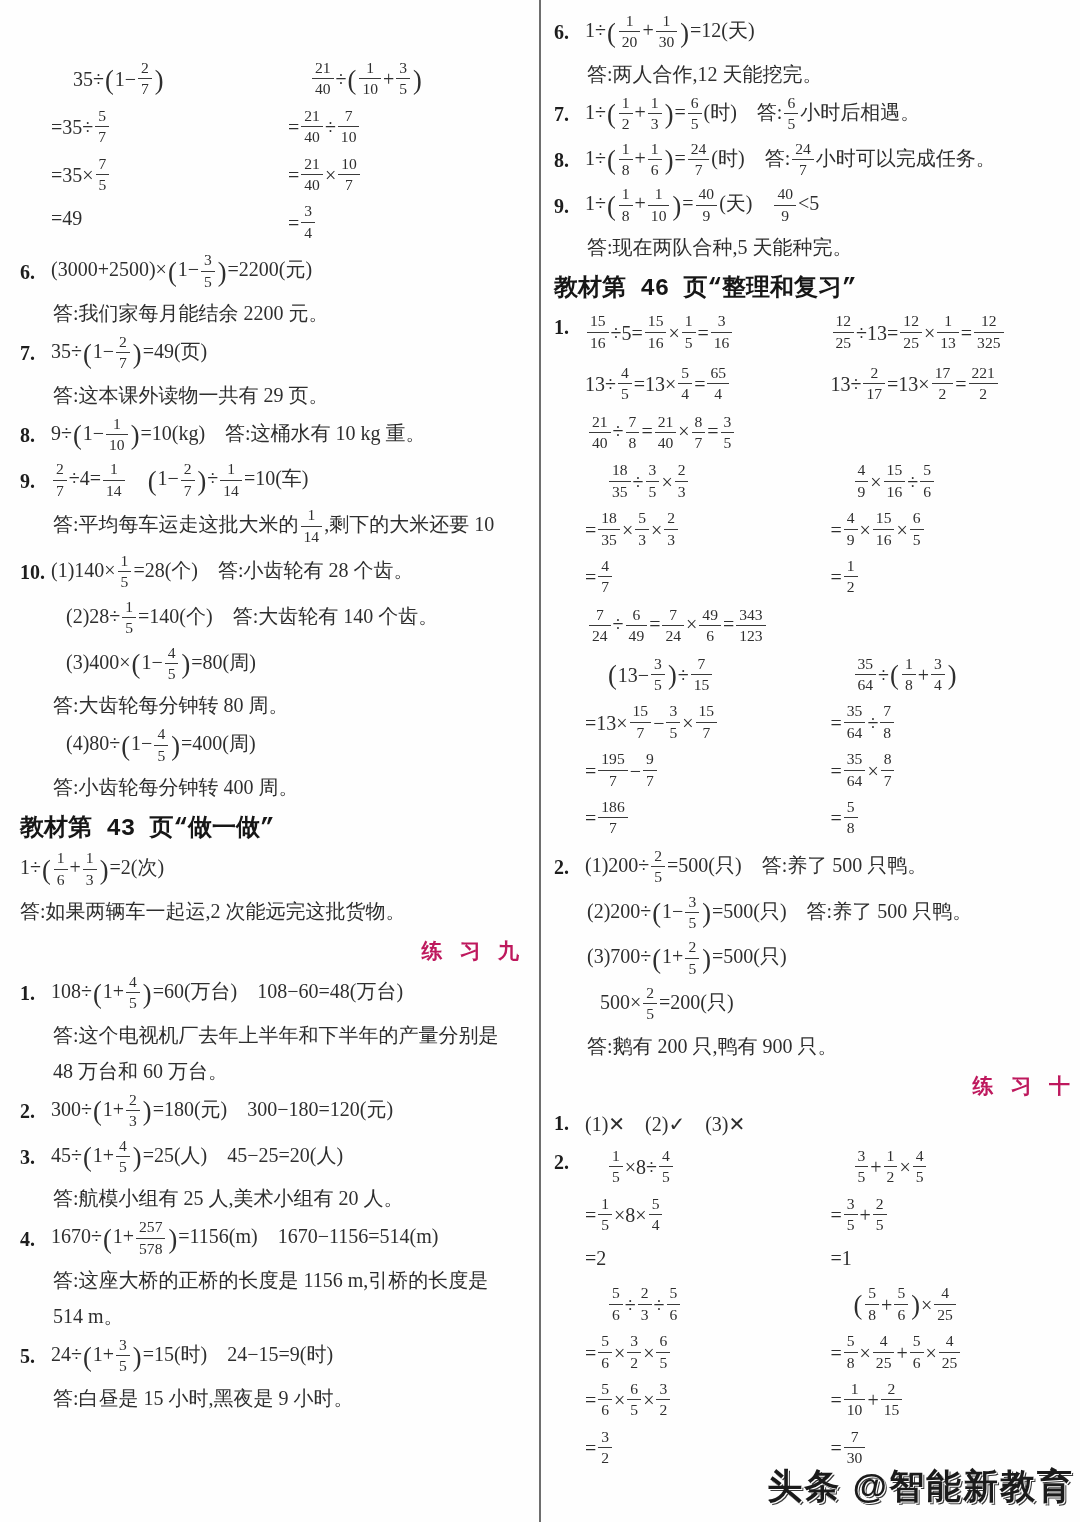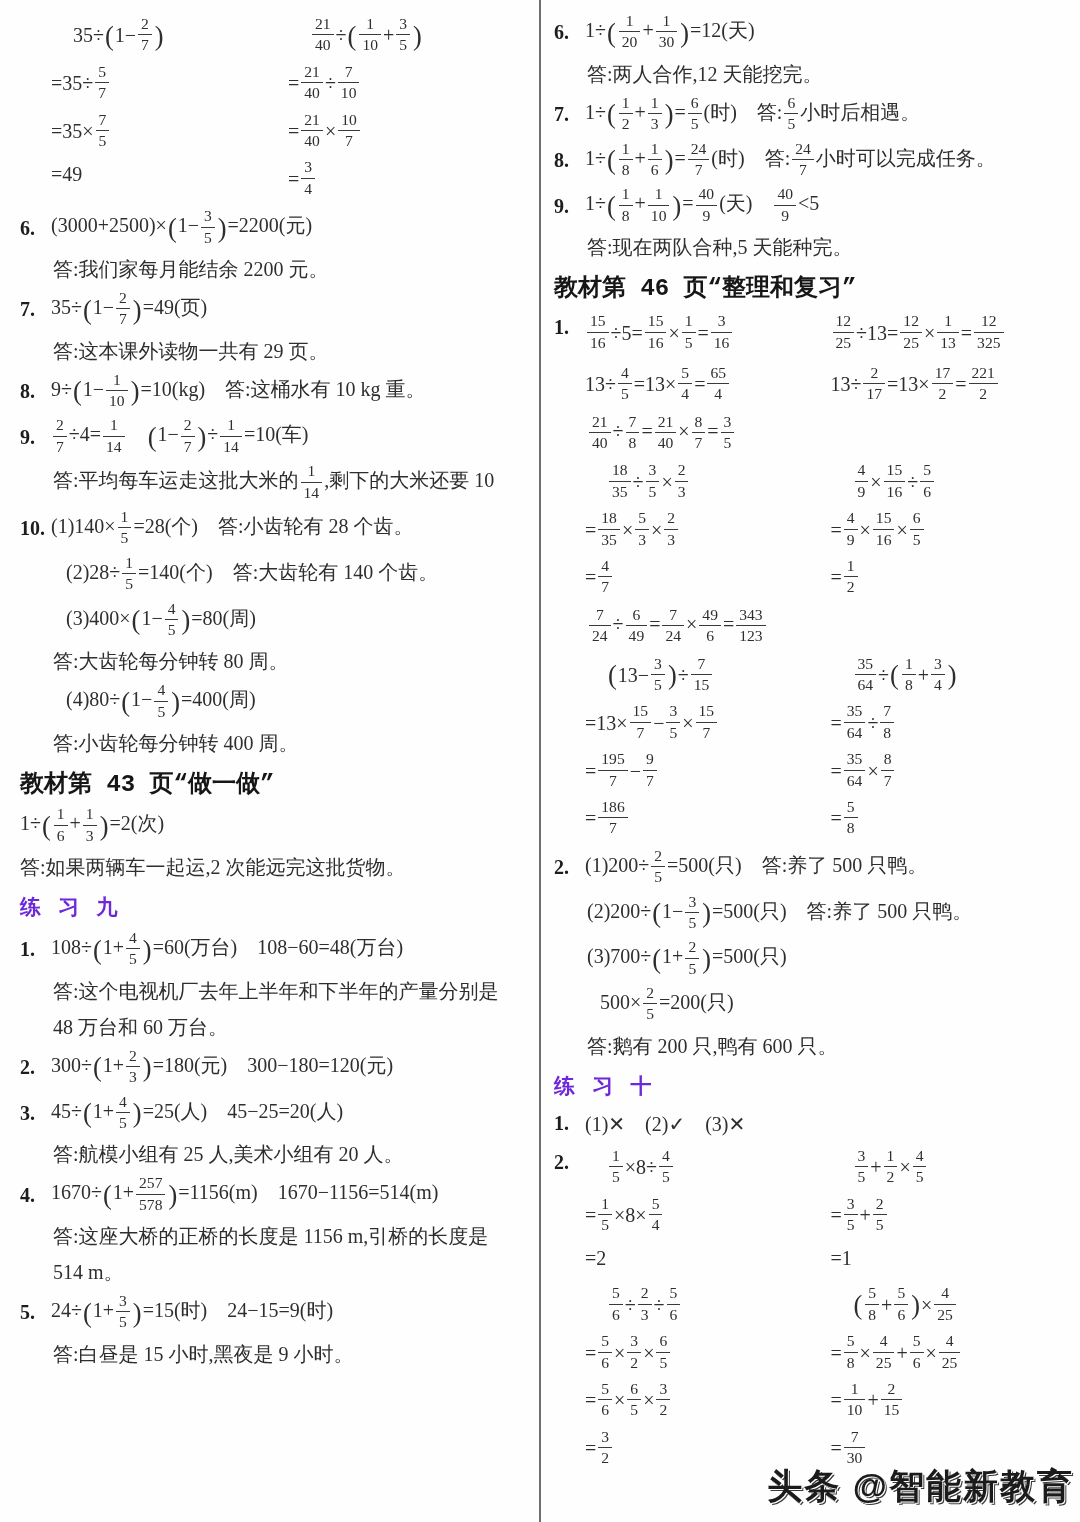--- a/index.html
+++ b/index.html
@@ -7,21 +7,21 @@
     position:relative;
     width:1080px;height:1522px;
     background:#fefefe;
     display:flex;
     overflow:hidden;
     font-family:"Liberation Serif","DejaVu Serif",serif;
     color:#2e2e2e;
     font-size:20px;
   }
   .col{box-sizing:border-box;padding-top:10px;}
-  .col-left{width:539px;padding-left:20px;padding-right:14px;}
+  .col-left{width:539px;padding-left:20px;padding-right:14px;margin-top:44px;}
   .divider{width:2px;background:#6e6e6e;height:1522px;flex:none;}
   .col-right{width:539px;padding-left:13px;padding-right:4px;}
 
   .line{display:flex;align-items:center;padding:3px 0;min-height:30px;}
   .line .num{font-weight:bold;min-width:31px;flex:none;color:#1d1d1d;}
   .line .content{white-space:nowrap;line-height:30px;}
   .ind1{padding-left:33px;}
   .ind2{padding-left:46px;}
 
   .frac{
@@ -34,21 +34,21 @@
   .fden{padding:1px 3px 0;}
   .par{font-size:1.32em;vertical-align:middle;line-height:1;margin:0 1px;font-weight:400;}
 
   .pair{display:flex;align-items:flex-start;padding:2px 0;}
   .pair .num{font-weight:bold;min-width:31px;flex:none;padding-top:7px;color:#1d1d1d;}
   .pcol{flex:1;min-width:0;}
   .mline{white-space:nowrap;padding:4px 0;min-height:30px;display:flex;align-items:center;}
   .mline.lead{padding-left:22px;}
 
   .h{font-weight:bold;font-size:24px;padding:6px 0 4px;color:#161616;font-family:Liberation Mono, monospace;}
-  .c{font-weight:bold;font-size:21px;text-align:left;letter-spacing:6px;padding:8px 0 6px;color:#6d28d9;}
+  .c{font-weight:bold;font-size:21px;text-align:right;letter-spacing:6px;padding:8px 0 6px;color:#be185d;}
 
   .watermark{
     position:absolute;right:6px;bottom:12px;
     font-family:Liberation Sans, sans-serif;
     font-weight:900;font-size:35px;color:#1b1b1b;
     letter-spacing:2px;
     text-shadow:1px 1px 0 #ffffff,2px 2px 0 #3a3a3a;
     margin-left:40px;
   }
 </style>
@@ -553,21 +553,21 @@
             <span class="fden">5</span>
           </span><span class="par">)</span>=500(只)</span>
       </div>
       <div class="line ind2">
         <span class="content">500×<span class="frac">
             <span class="fnum">2</span>
             <span class="fden">5</span>
           </span>=200(只)</span>
       </div>
       <div class="line ind1">
-        <span class="content">答:鹅有 200 只,鸭有 600 只。</span>
+        <span class="content">答:鹅有 200 只,鸭有 900 只。</span>
       </div>
       <div class="c">练  习  十</div>
       <div class="line">
         <span class="num">1.</span>
         <span class="content">(1)✕ (2)✓ (3)✕</span>
       </div>
       <div class="pair">
         <span class="num">2.</span>
         <div class="pcol">
           <div class="mline lead"><span class="frac">

